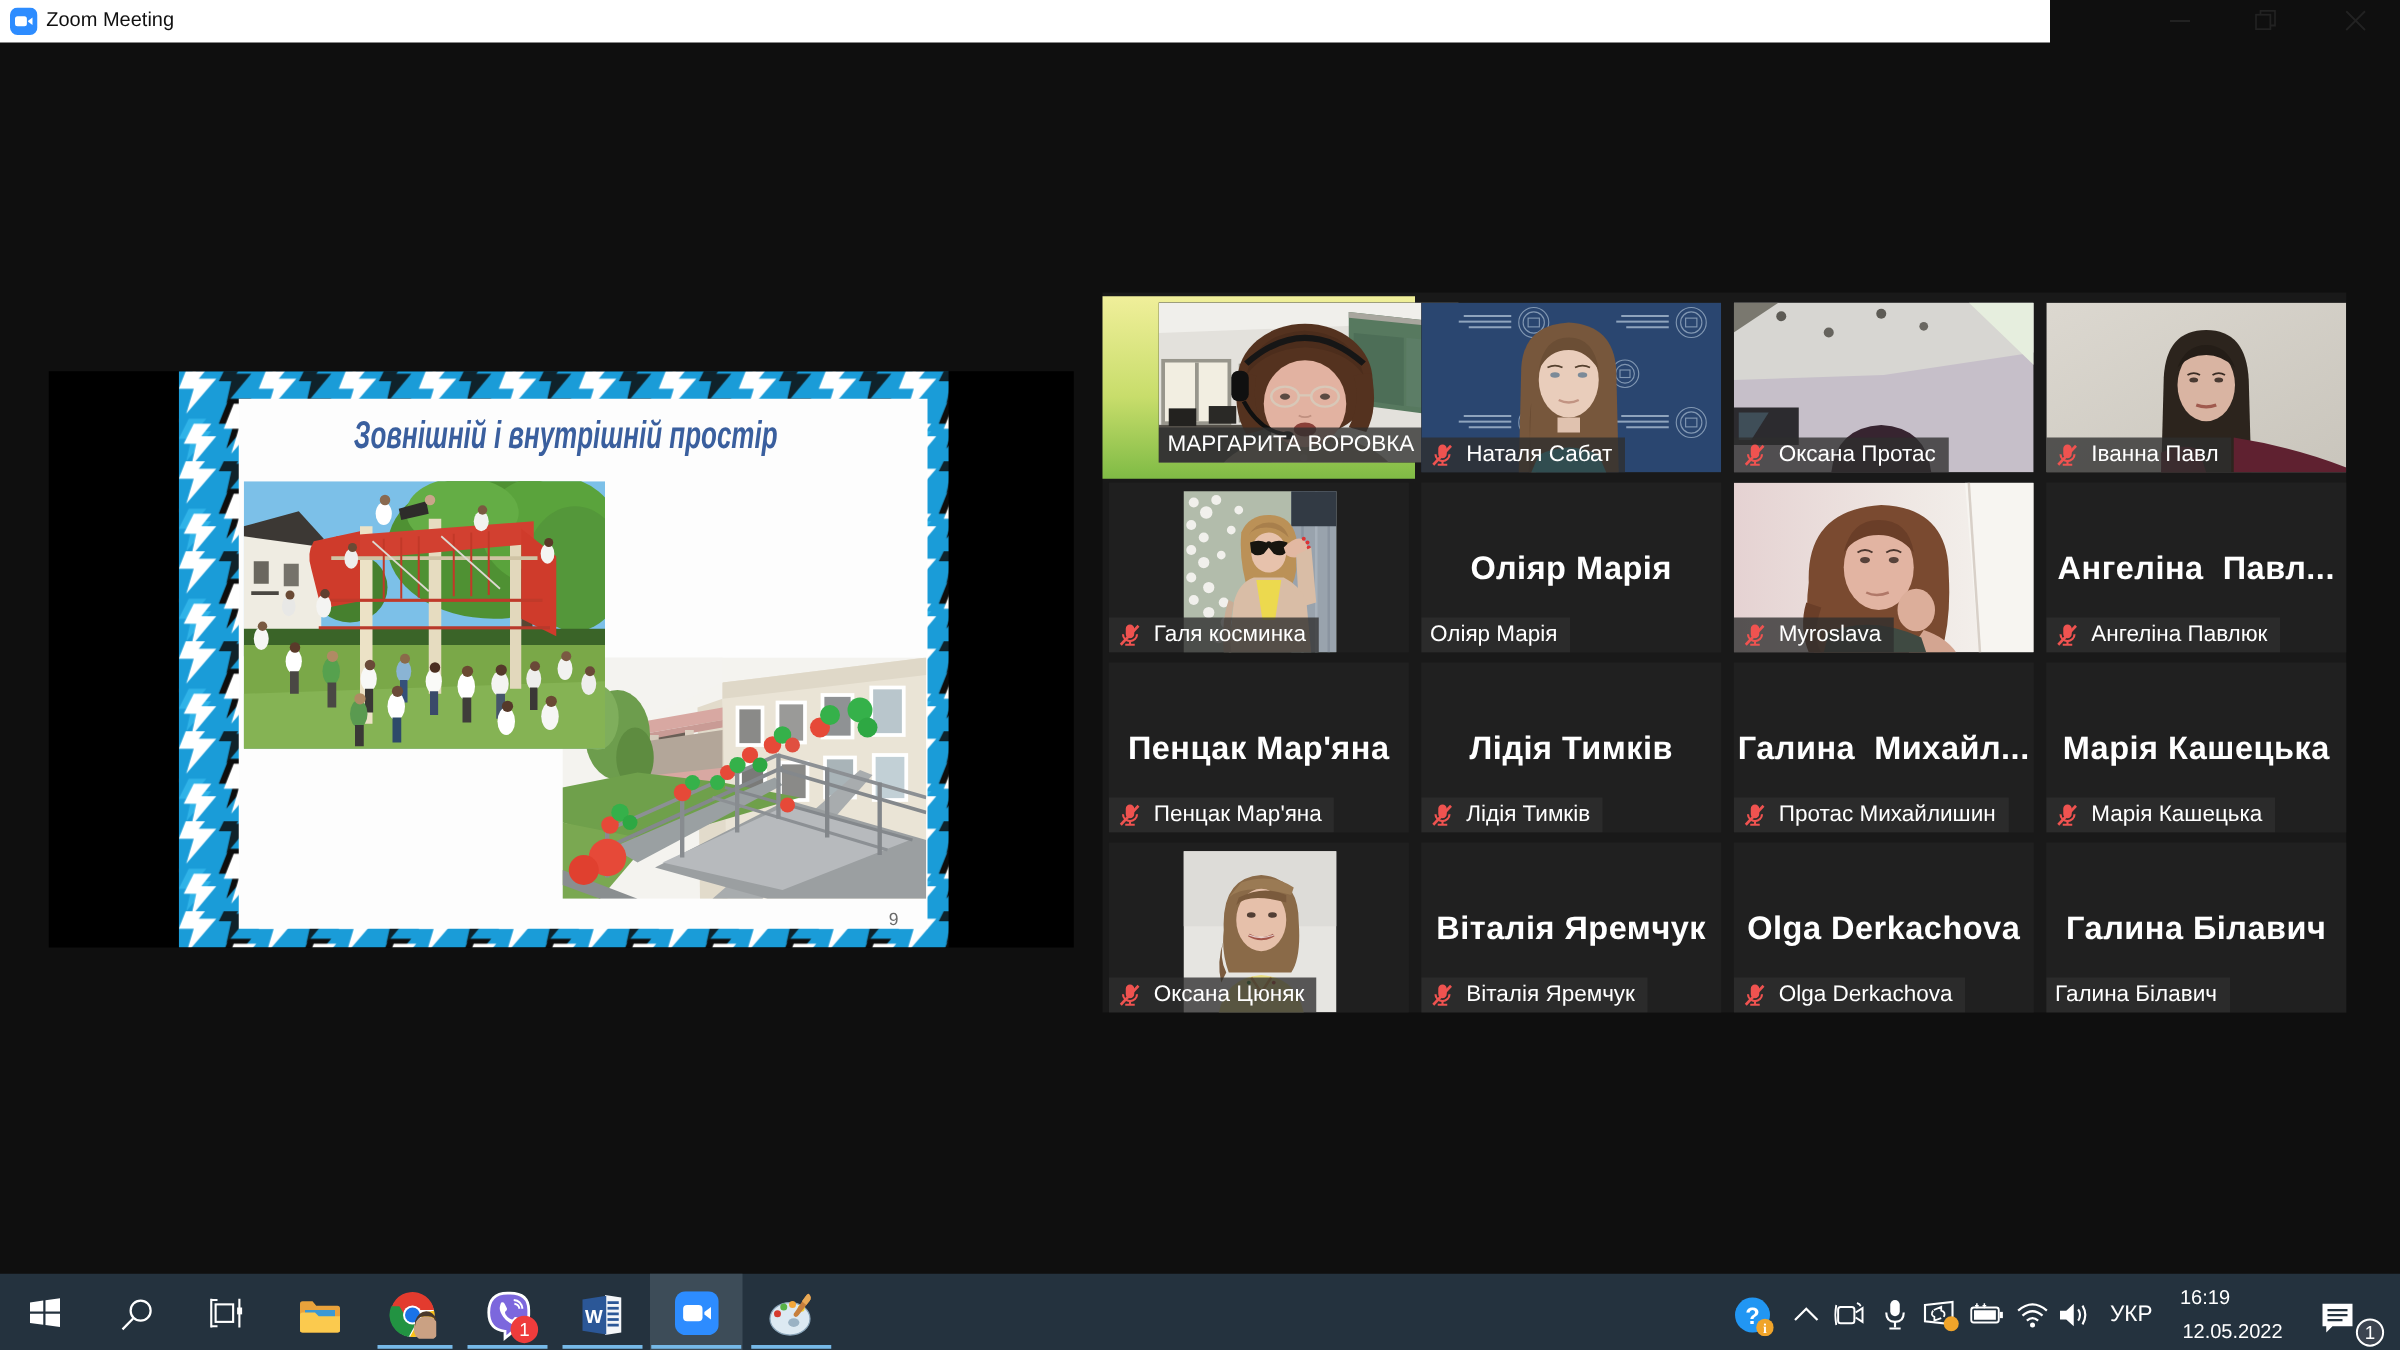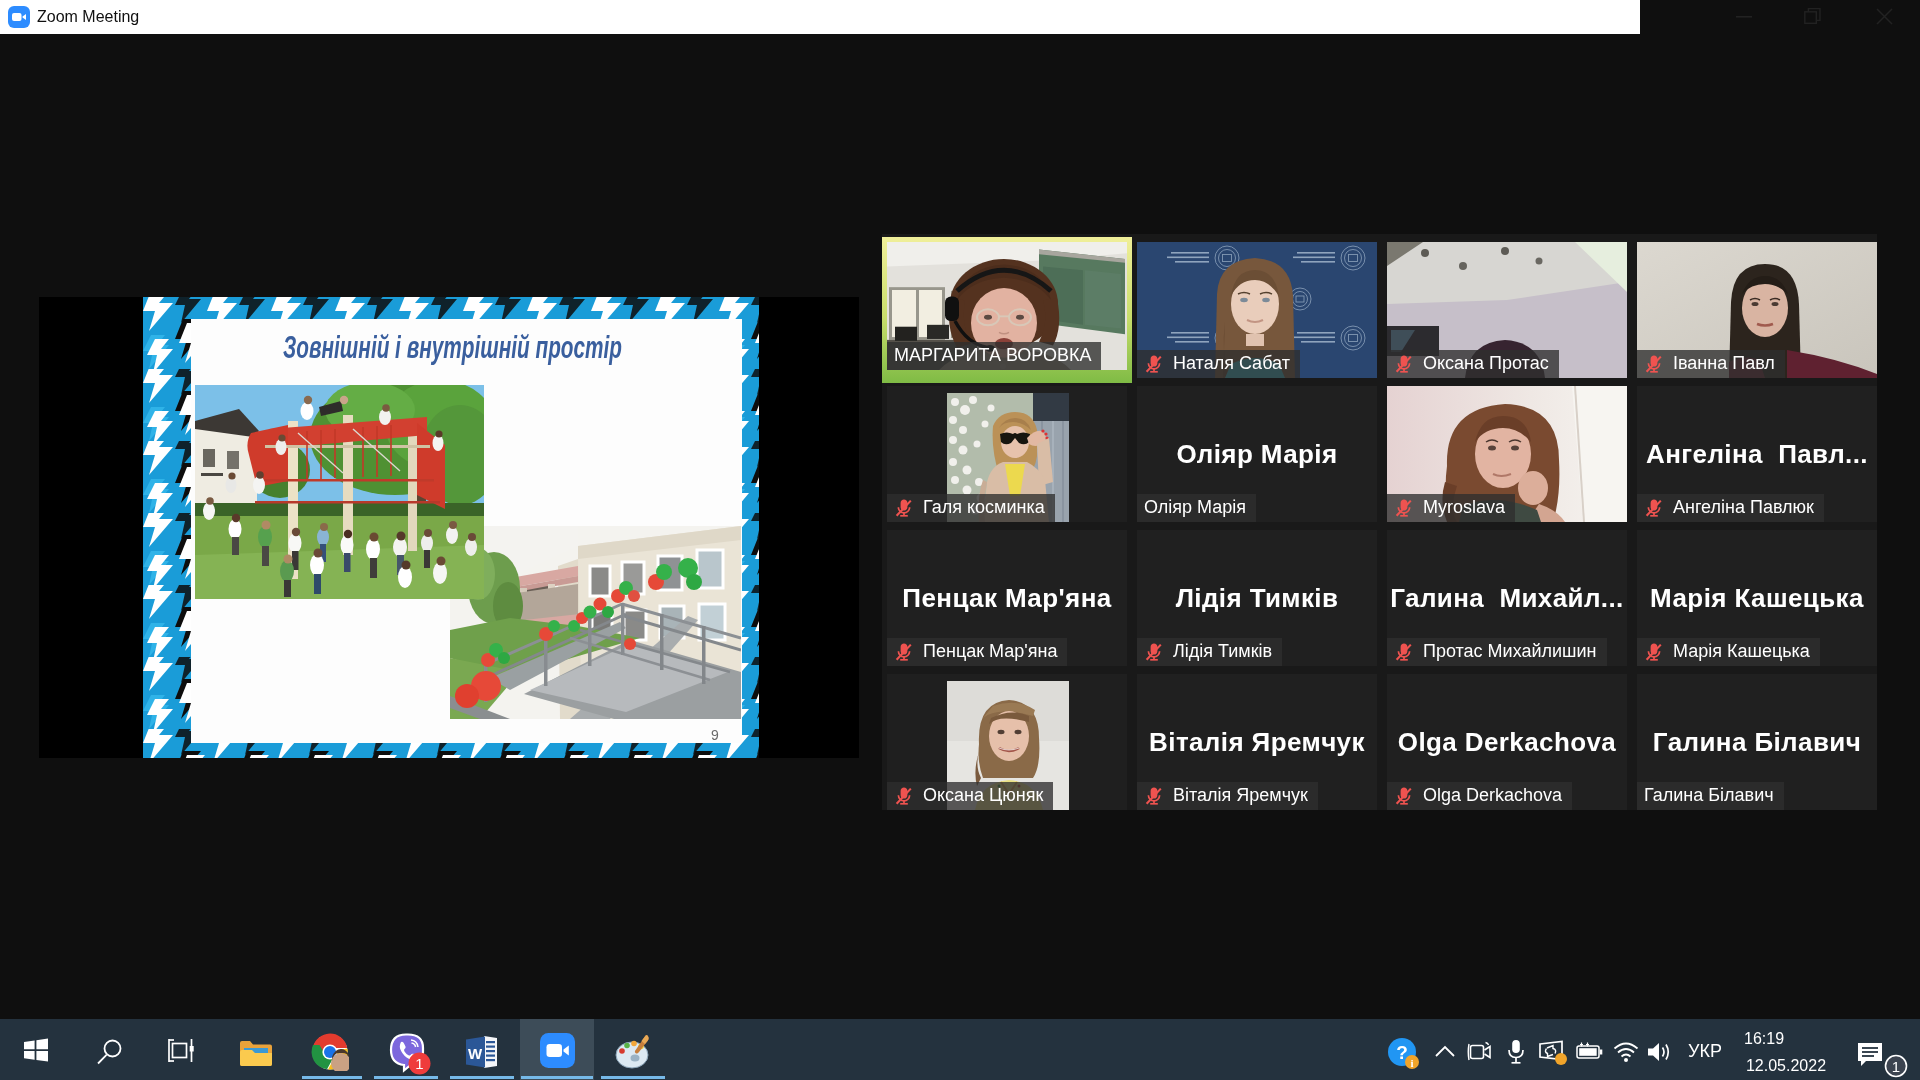--- a/index.html
+++ b/index.html
@@ -20,21 +20,21 @@
 #photo1 { position:absolute; left:4px; top:66px; width:289px; height:214px; z-index:2; }
 #photo2 { position:absolute; left:259px; top:207px; width:291px; height:193px; z-index:1; }
 
 
 .tile { position:absolute; width:240px; height:136px; background:#202020; overflow:hidden; }
 .cname { position:absolute; left:0; top:0; width:100%; height:100%; display:flex; align-items:center; justify-content:center; font-weight:bold; font-size:26px; letter-spacing:0.4px; color:#fff; white-space:pre; }
 .nlabel { position:absolute; left:0; bottom:0; height:28px; background:rgba(46,46,46,0.78); display:flex; align-items:center; padding:0 10px 0 7px; font-size:18px; color:#fff; white-space:pre; }
 .nlabel svg { margin-right:9px; flex:none; }
 .nlabel span { position:relative; top:-1px; }
 #activewrap { position:absolute; left:882px; top:237px; width:250px; height:146px; background:linear-gradient(180deg,#f0ef9a 0%,#c8dd6b 55%,#7fbb45 100%); padding:5px; }
-#activewrap .tile { position:relative; width:240px; height:128px; }
+#activewrap .tile { position:relative; width:240px; height:128px;margin-left:40px; }
 .vid { position:absolute; left:0; top:0; width:100%; height:100%; }
 
 
 #taskbar { position:absolute; left:0; top:1019px; width:1920px; height:61px; background:#24323e; }
 .tbu { position:absolute; top:57px; height:3px; background:#76b9e8; }
 #zoombtn { position:absolute; left:520px; top:0; width:74px; height:61px; background:#3d4c58; }
 .traytxt { position:absolute; color:#ffffff; font-size:17px; }
 </style>
 </head>
 <body>

